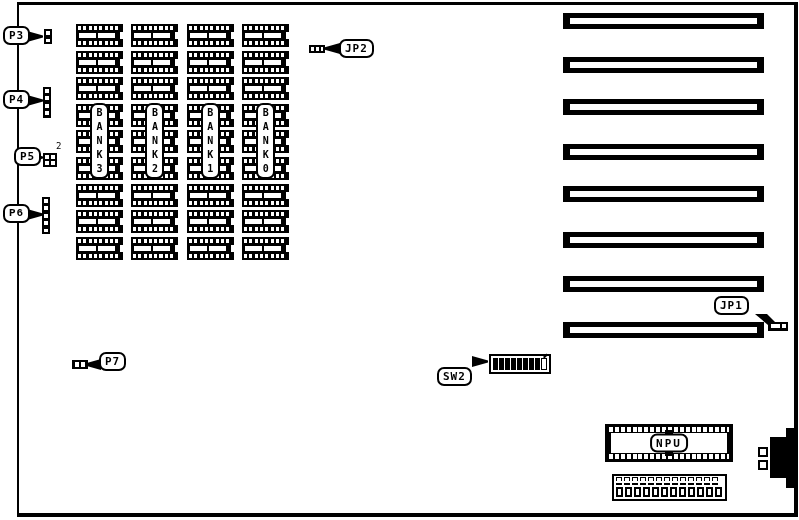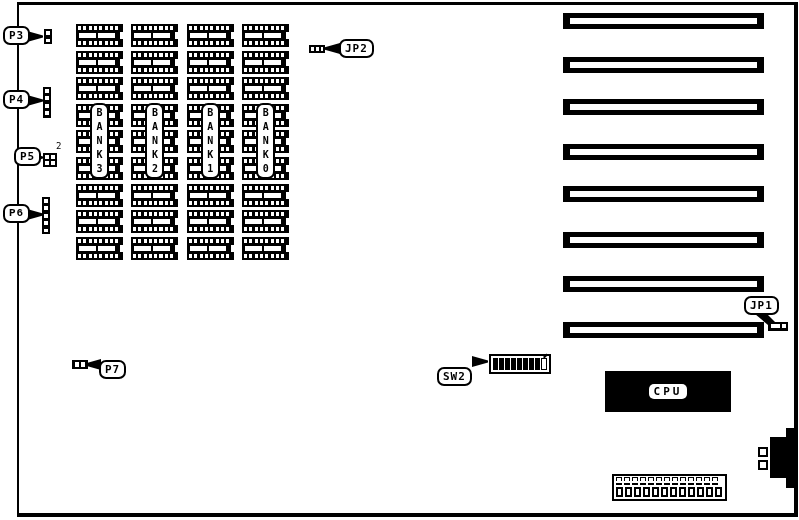--- a/index.html
+++ b/index.html
@@ -213,50 +213,53 @@
   <div class="arrow-r" style="left:27px;top:152px;"></div>
   <div class="block-2x2" style="left:43px;top:153px;"></div>
   <div class="pin-marker" style="left:56px;top:142px;">2</div>
 
   <div class="callout" style="left:3px;top:204px;font-family:Liberation Mono, monospace;">P6</div>
   <div class="arrow-r" style="left:27px;top:209px;"></div>
   <div class="pin-strip-v" style="left:42px;top:197px;width:8px;height:37px;"></div>
 
   <div class="jumper-p7" style="left:72px;top:360px;"></div>
   <div class="arrow-l" style="left:85px;top:359px;"></div>
-  <div class="callout" style="left:99px;top:360px;">P7</div>
+  <div class="callout" style="left:99px;top:352px;">P7</div>
 
   <div class="jumper-jp2" style="left:309px;top:45px;"></div>
   <div class="arrow-l" style="left:324px;top:43px;"></div>
   <div class="callout" style="left:339px;top:39px;">JP2</div>
 
-  <div class="callout" style="left:744px;top:296px;text-align:right;">JP1</div>
+  <div class="callout" style="left:714px;top:296px;text-align:right;">JP1</div>
   <svg class="abs" style="left:740px;top:295px;" width="60" height="45" viewBox="0 0 60 45">
     <polygon points="15,19 27,19 35,27 28,30" fill="#000"></polygon>
   </svg>
   <div class="jumper-jp1" style="left:768px;top:322px;"></div>
 
   <div class="callout" style="left:437px;top:367px;">SW2</div>
   <div class="arrow-r" style="left:472px;top:356px;"></div>
   <div class="dip" id="dip-cells">
       <div class="dip-cell filled"></div>
       <div class="dip-cell filled"></div>
       <div class="dip-cell filled"></div>
       <div class="dip-cell filled"></div>
       <div class="dip-cell filled"></div>
       <div class="dip-cell filled"></div>
       <div class="dip-cell filled"></div>
       <div class="dip-cell filled"></div>
       <div class="dip-cell open"></div>
     </div>
 
-  <div class="cpu">
-    <span class="cpu-label">CPU</span>
+
+  <div class="npu">
+    <div class="npu-band"></div>
+    <div class="npu-tab" style="top:6px;"></div>
+    <div class="npu-tab" style="bottom:6px;"></div>
+    <div class="npu-label">NPU</div>
   </div>
-
 
   <div class="bconn" id="bconn">
       <div class="bc-row bc-top">
         <div class="staple"></div>
         <div class="staple"></div>
         <div class="staple"></div>
         <div class="staple"></div>
         <div class="staple"></div>
         <div class="staple"></div>
         <div class="staple"></div>

